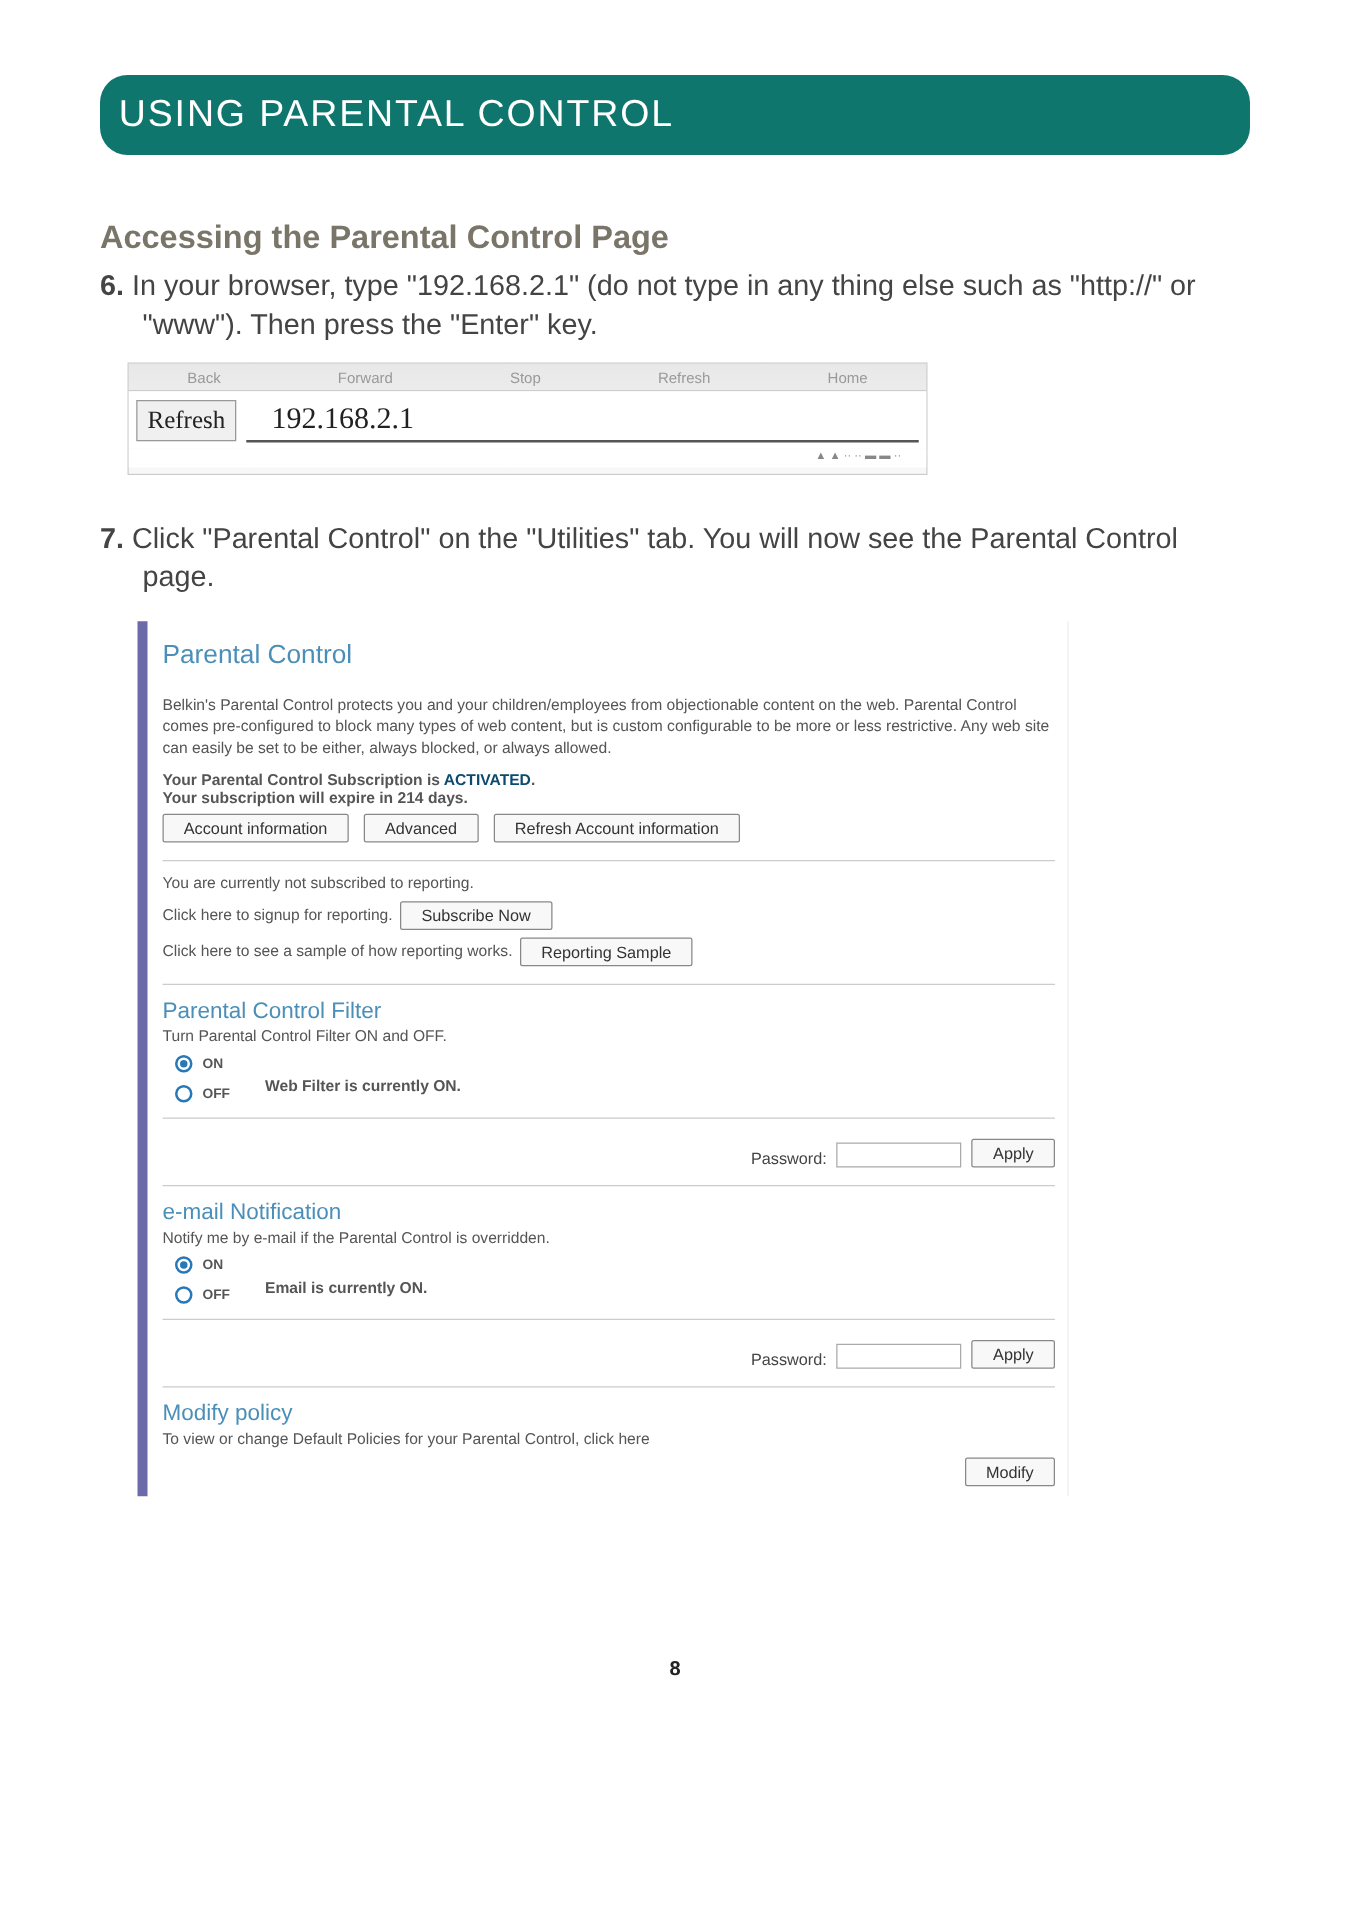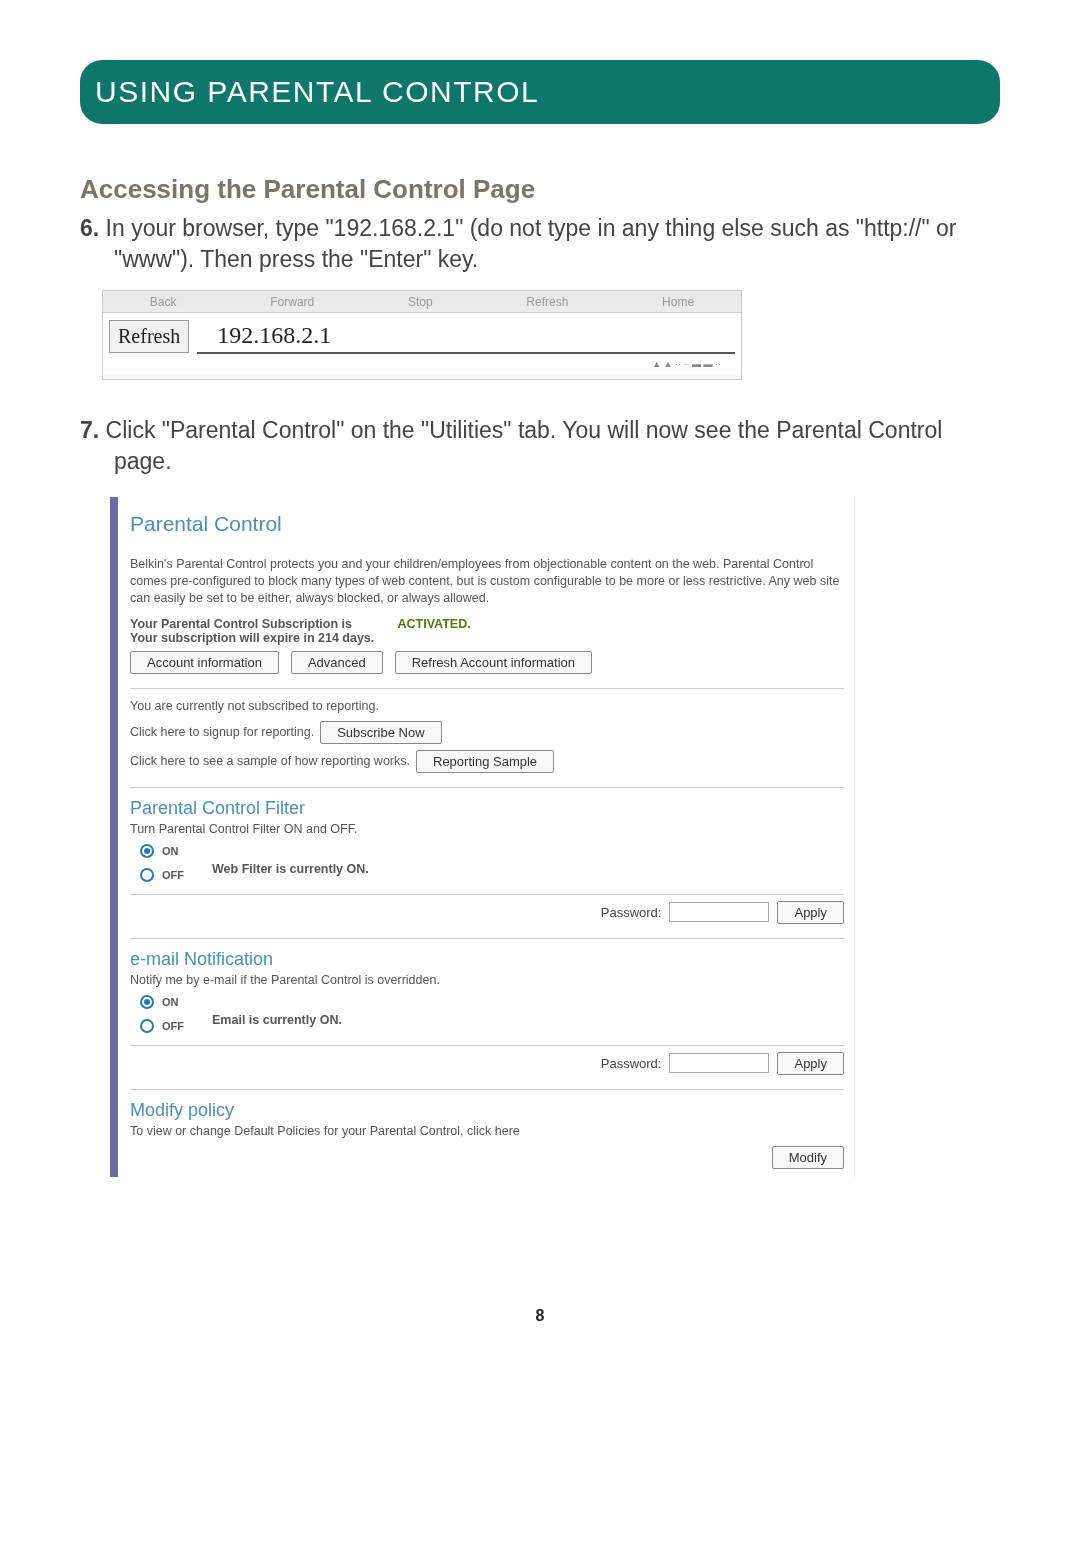--- a/index.html
+++ b/index.html
@@ -111,21 +111,21 @@
     .panel-desc {
       font-size: 12.5px;
       line-height: 1.35;
       margin-bottom: 10px;
     }
     .sub-status {
       font-size: 12.5px;
       font-weight: bold;
       color: #555;
     }
-    .sub-status .activated { color: #4d7c0f; margin-left: 42px; }
+    .sub-status .activated { color: #0c4a6e; }
     .btn-row {
       display: flex;
       gap: 12px;
       margin-top: 6px;
     }
     .pc-btn {
       border: 1px solid #888;
       background: #f8f8f8;
       padding: 3px 16px;
       font-family: Verdana, Arial, sans-serif;
@@ -179,24 +179,24 @@
     .radio-label { font-size: 11px; font-weight: bold; color: #555; }
     .status-text {
       font-size: 12.5px;
       font-weight: bold;
       color: #555;
       padding-top: 18px;
     }
     .pw-row {
       border-top: 1px solid #ccc;
       margin-top: 12px;
-      padding-top: 6px;
+      padding-top: 16px;
       display: flex;
       justify-content: flex-end;
-      align-items: center;
+      align-items: flex-end;
       gap: 8px;
     }
     .pw-label { font-size: 13px; color: #444; }
     .pw-input {
       border: 1px solid #aaa;
       width: 100px;
       height: 20px;
     }
     .page-num {
       text-align: center;

